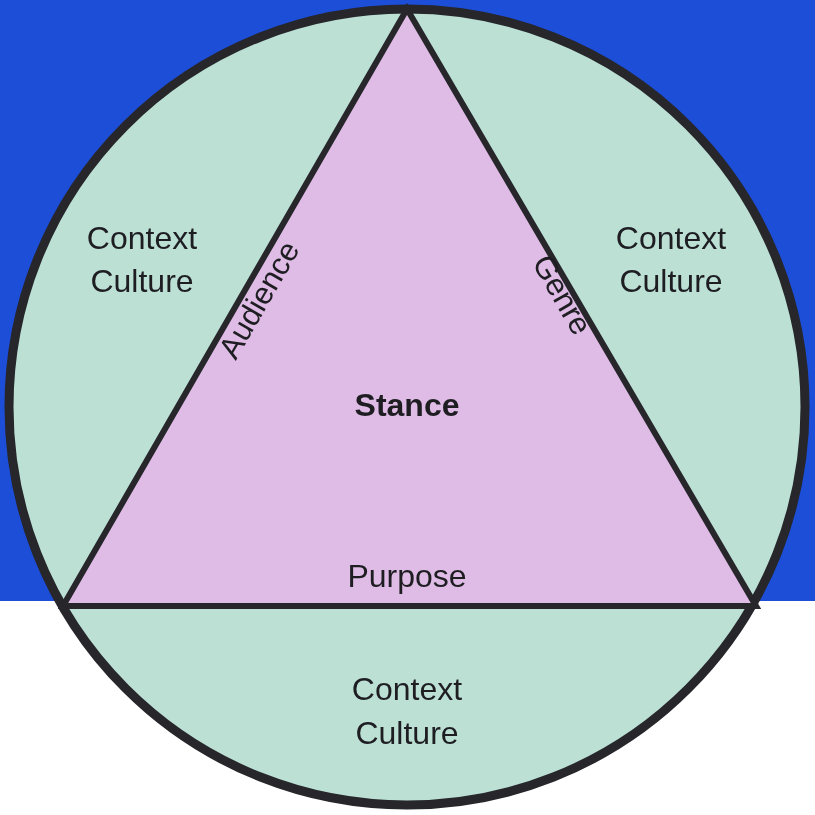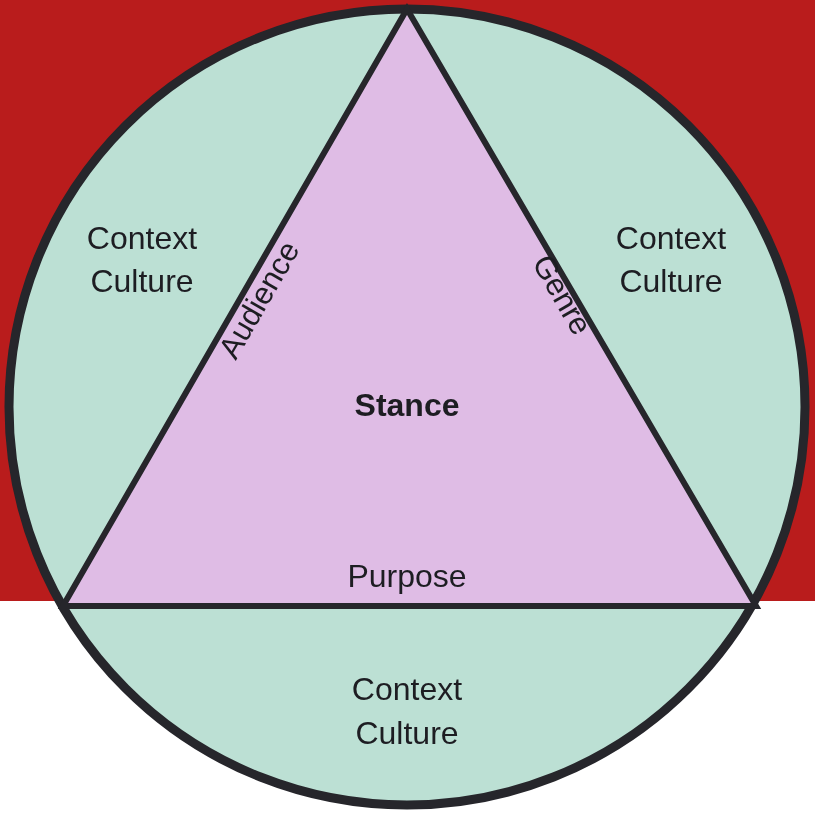--- a/index.html
+++ b/index.html
@@ -11,21 +11,21 @@
   body {
     width: 815px;
     height: 815px;
     font-family: "Liberation Sans", sans-serif;
     overflow: hidden;
   }
   #diagram-root {
     position: relative;
     width: 815px;
     height: 601px;
-    background: #b91c1c;
+    background: #1d4ed8;
   }
   svg.figure {
     position: absolute;
     top: 0;
     left: 0;
     width: 815px;
     height: 815px;
     display: block;
   }
   .lbl {

